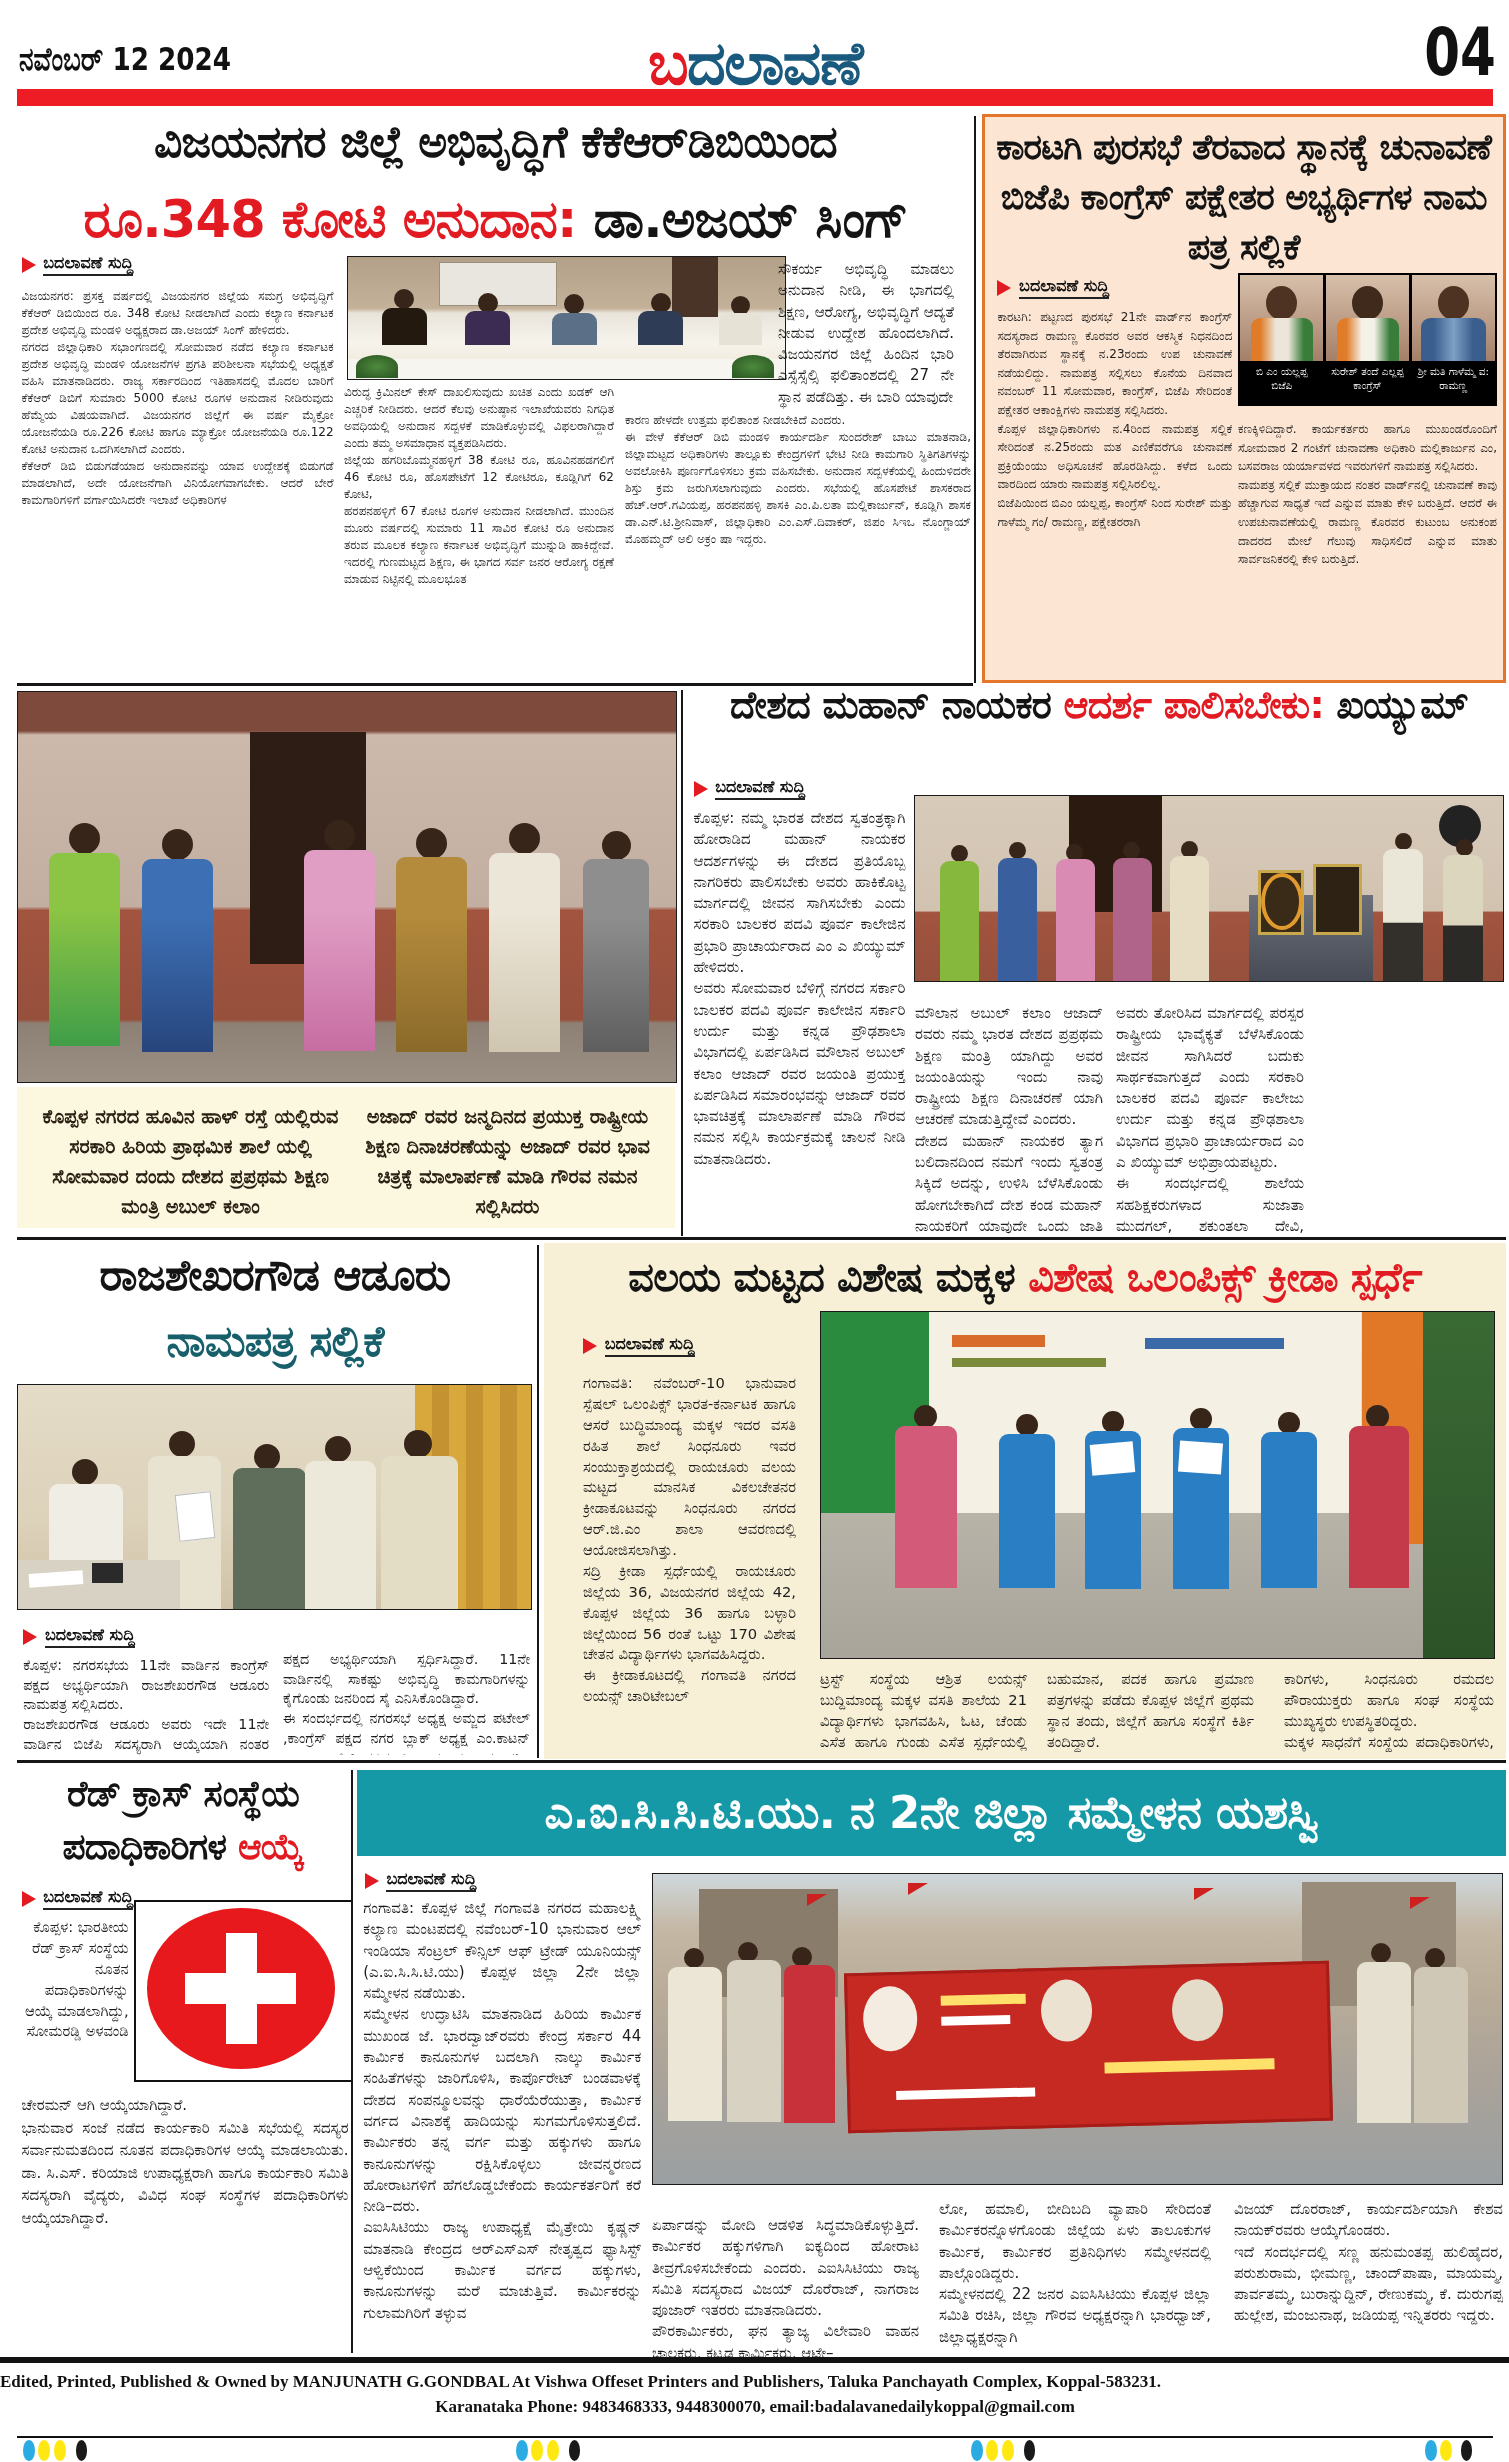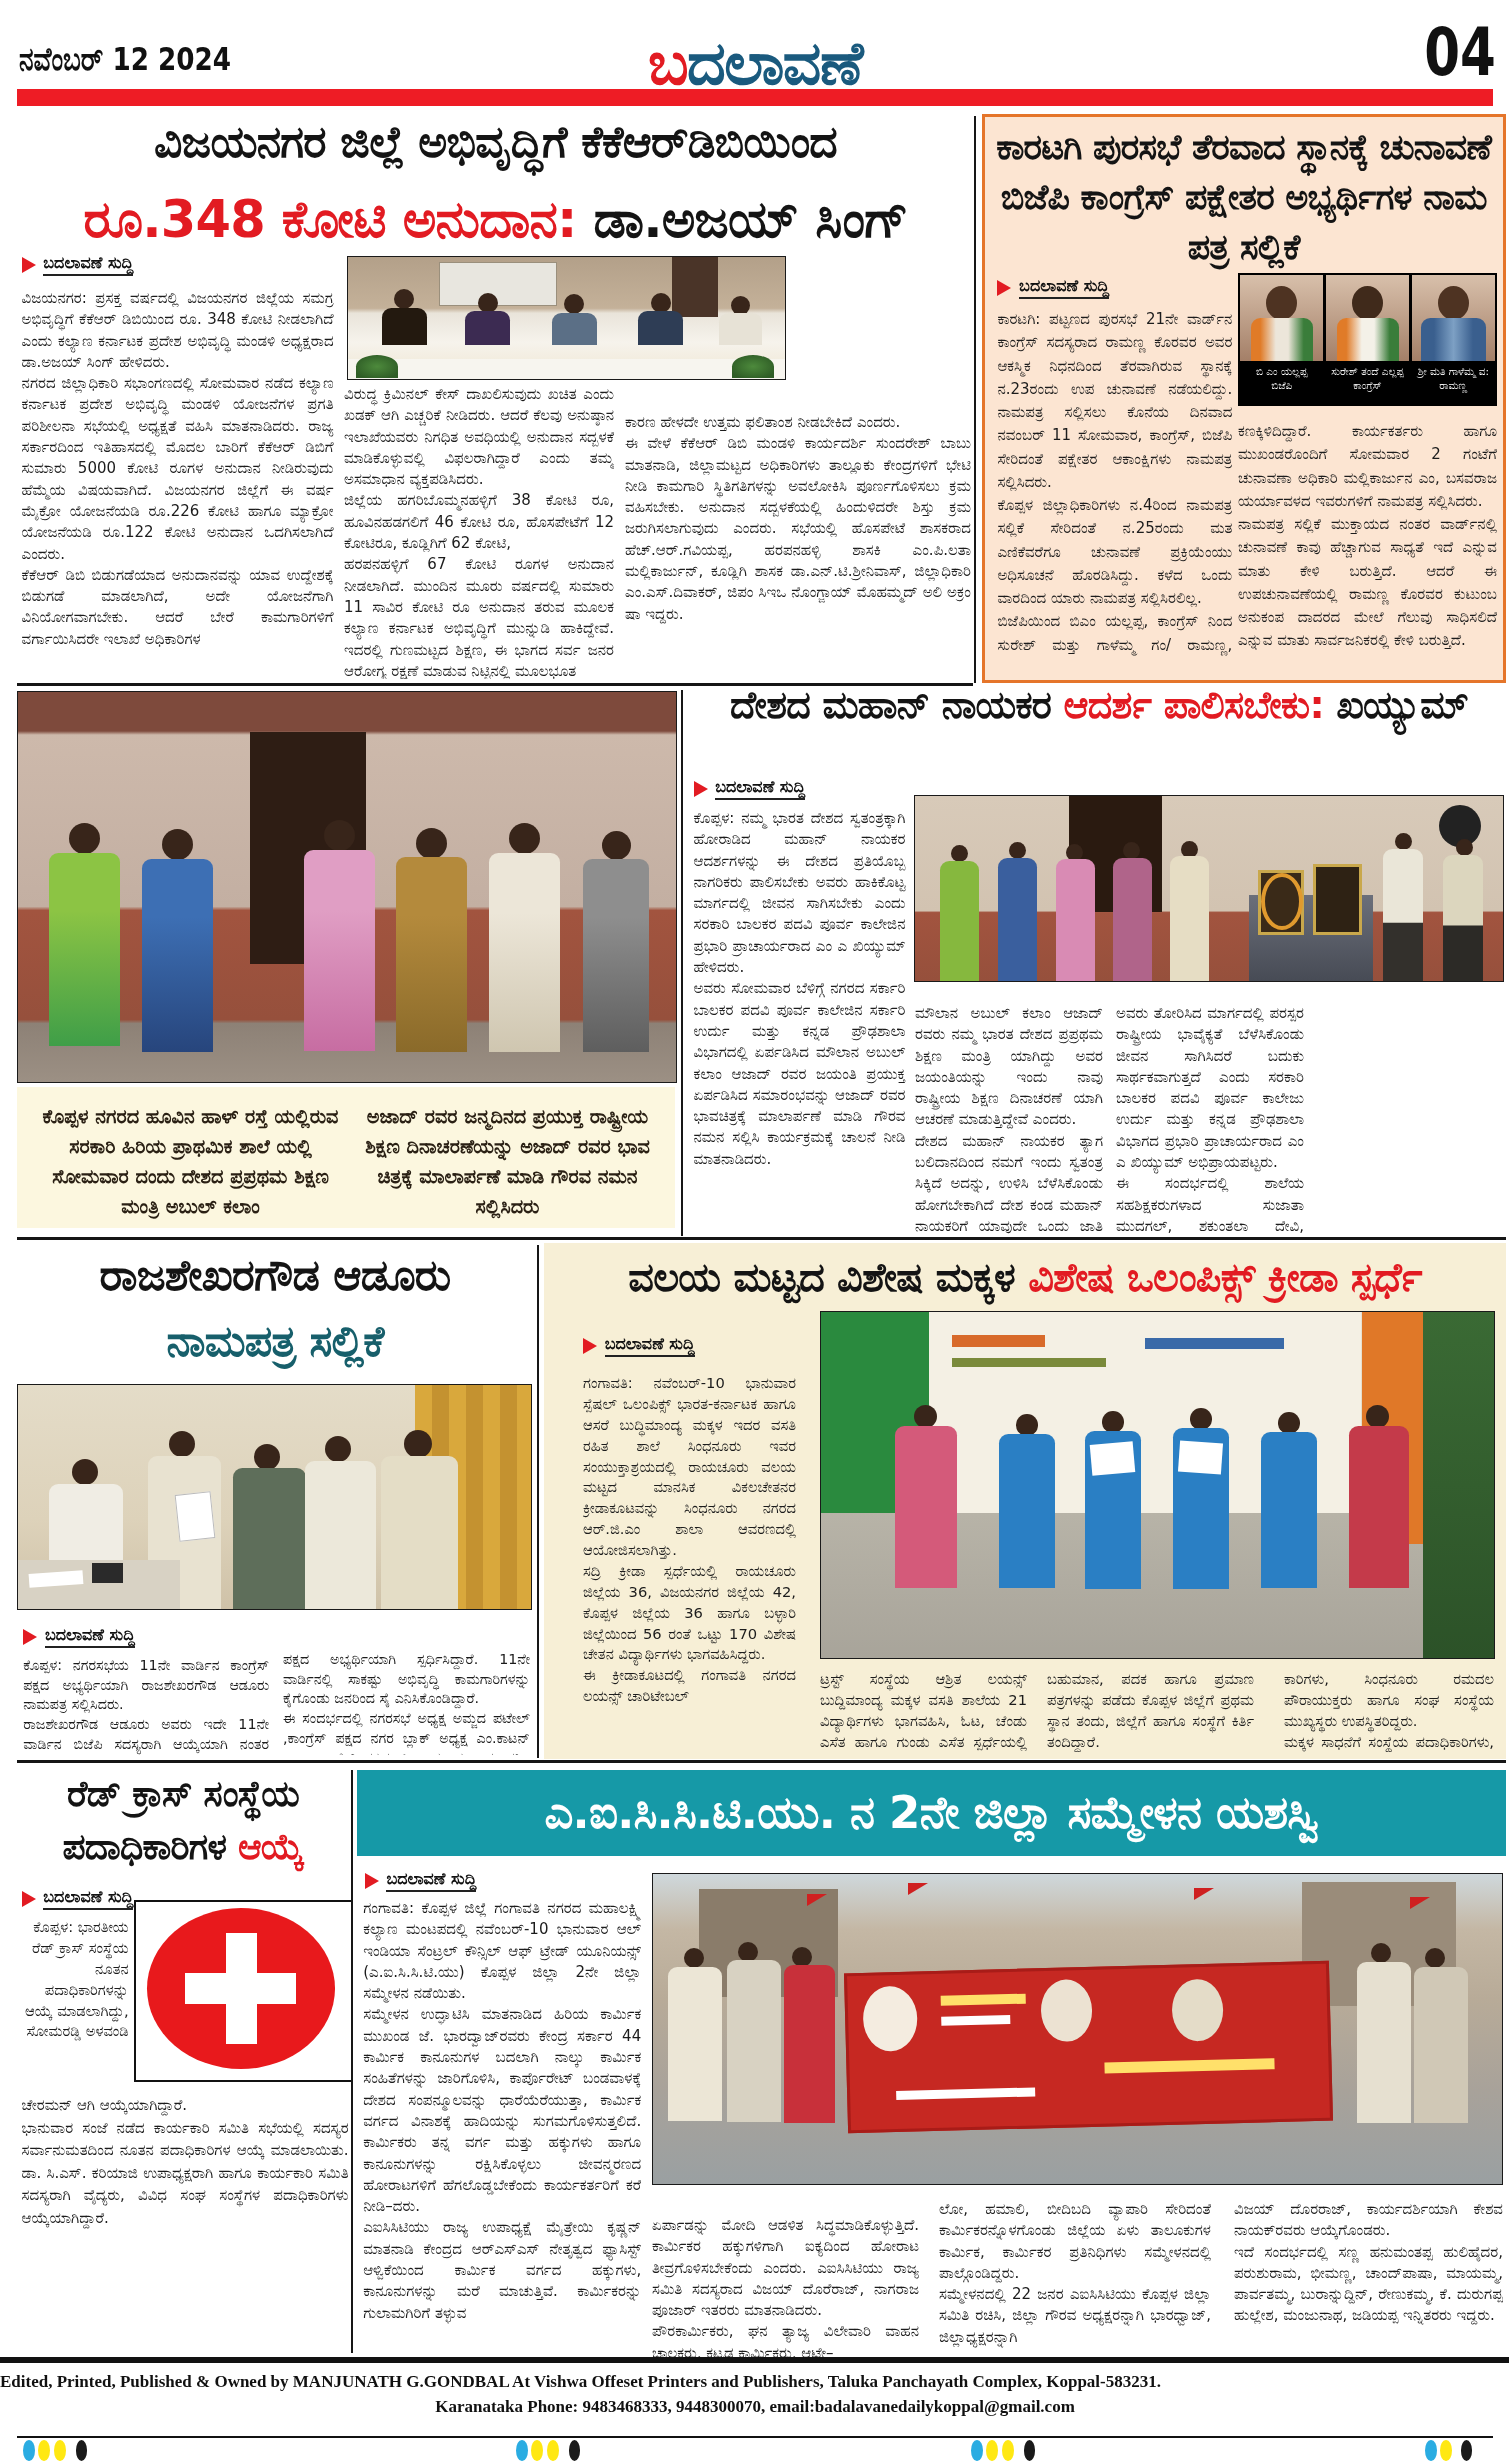--- a/index.html
+++ b/index.html
@@ -2,21 +2,21 @@
 <html style="font-size:12.4px"><head>
 <meta charset="utf-8">
 <style>
   html,body{margin:0;padding:0;background:#e9e9e9;}
   #sheet{position:relative;width:1510px;height:2462px;background:#ffffff;margin:0 auto;
          font-family:"DejaVu Sans",sans-serif;color:#151515;overflow:hidden;}
   .abs{position:absolute;}
   .hl{font-weight:bold;color:#141414;text-align:center;letter-spacing:-0.8px;}
   .red{color:#e21b22;}
   .teal{color:#175f6b;}
-  .body-text{font-size:15px;line-height:1.42;text-align:justify;color:#1c1c1c;
+  .body-text{font-size:12px;line-height:1.42;text-align:justify;color:#1c1c1c;
              white-space:pre-line;overflow:hidden;}
   .byline{display:flex;align-items:center;gap:7.7px;font-weight:bold;font-size:16px;color:#111;}
   .byline .tri{width:0;height:0;border-left:14px solid #e21b22;border-top:8.5px solid transparent;
                border-bottom:8.5px solid transparent;}
   .byline .txt{border-bottom:2.3px solid #222;padding-bottom:2.3px;}
   .photo{position:absolute;overflow:hidden;border:1.5px solid #1a1a1a;background:#9a8f80;}
   .vrule{position:absolute;width:1.5px;background:#161616;}
   .hrule{position:absolute;height:3.1px;background:#161616;}
   .cap-col{font-size:19.3px;line-height:1.55;text-align:center;color:#2a2014;font-weight:bold;}
   .cand-cell{position:relative;overflow:hidden;background:linear-gradient(180deg,#d8c0ab,#8a5f46);}
@@ -62,20 +62,21 @@
       <div class="torso" style="left:204px;top:56px;width:45px;height:32px;background:#5b6f86;"></div>
       <div class="head" style="left:303px;top:36px;width:20px;height:20px;"></div>
       <div class="torso" style="left:290px;top:54px;width:45px;height:34px;background:#2e3d55;"></div>
       <div class="head" style="left:383px;top:39px;width:19.3px;height:19.3px;"></div>
       <div class="torso" style="left:371px;top:56px;width:43px;height:32px;background:#e7e2d6;"></div>
       <div class="abs" style="left:0;bottom:0;width:100%;height:20px;background:#f7f5ef;"></div>
       <div class="abs" style="left:7.7px;bottom:1.5px;width:42px;height:23px;background:radial-gradient(ellipse at center,#4d8a3c 0%,#2f5d26 80%);border-radius:50% 50% 0 0;"></div>
       <div class="abs" style="right:10.8px;bottom:1.5px;width:42px;height:23px;background:radial-gradient(ellipse at center,#4d8a3c 0%,#2f5d26 80%);border-radius:50% 50% 0 0;"></div>
     </div>
 
+    <div class="body-text" style="position:absolute;left:761px;top:147px;width:176px;height:255px;font-size:15px;">ಸೌಕರ್ಯ ಅಭಿವೃದ್ಧಿ ಮಾಡಲು ಅನುದಾನ ನೀಡಿ, ಈ ಭಾಗದಲ್ಲಿ ಶಿಕ್ಷಣ, ಆರೋಗ್ಯ, ಅಭಿವೃದ್ಧಿಗೆ ಆದ್ಯತೆ ನೀಡುವ ಉದ್ದೇಶ ಹೊಂದಲಾಗಿದೆ. ವಿಜಯನಗರ ಜಿಲ್ಲೆ ಹಿಂದಿನ ಭಾರಿ ಎಸ್ಸೆಸ್ಸೆಲ್ಸಿ ಫಲಿತಾಂಶದಲ್ಲಿ 27 ನೇ ಸ್ಥಾನ ಪಡೆದಿತ್ತು. ಈ ಬಾರಿ ಯಾವುದೇ</div>
     <div class="body-text" style="position:absolute;left:327px;top:272px;width:270px;height:295px;">ವಿರುದ್ಧ ಕ್ರಿಮಿನಲ್ ಕೇಸ್ ದಾಖಲಿಸುವುದು ಖಚಿತ ಎಂದು ಖಡಕ್ ಆಗಿ ಎಚ್ಚರಿಕೆ ನೀಡಿದರು. ಆದರೆ ಕೆಲವು ಅನುಷ್ಠಾನ ಇಲಾಖೆಯವರು ನಿಗಧಿತ ಅವಧಿಯಲ್ಲಿ ಅನುದಾನ ಸದ್ಬಳಕೆ ಮಾಡಿಕೊಳ್ಳುವಲ್ಲಿ ವಿಫಲರಾಗಿದ್ದಾರೆ ಎಂದು ತಮ್ಮ ಅಸಮಾಧಾನ ವ್ಯಕ್ತಪಡಿಸಿದರು.
 ಜಿಲ್ಲೆಯ ಹಗರಿಬೊಮ್ಮನಹಳ್ಳಿಗೆ 38 ಕೋಟಿ ರೂ, ಹೂವಿನಹಡಗಲಿಗೆ 46 ಕೋಟಿ ರೂ, ಹೊಸಪೇಟೆಗೆ 12 ಕೋಟಿರೂ, ಕೂಡ್ಲಿಗಿಗೆ 62 ಕೋಟಿ,
 ಹರಪನಹಳ್ಳಿಗೆ 67 ಕೋಟಿ ರೂಗಳ ಅನುದಾನ ನೀಡಲಾಗಿದೆ. ಮುಂದಿನ ಮೂರು ವರ್ಷದಲ್ಲಿ ಸುಮಾರು 11 ಸಾವಿರ ಕೋಟಿ ರೂ ಅನುದಾನ ತರುವ ಮೂಲಕ ಕಲ್ಯಾಣ ಕರ್ನಾಟಕ ಅಭಿವೃದ್ಧಿಗೆ ಮುನ್ನುಡಿ ಹಾಕಿದ್ದೇವೆ. ಇದರಲ್ಲಿ ಗುಣಮಟ್ಟದ ಶಿಕ್ಷಣ, ಈ ಭಾಗದ ಸರ್ವ ಜನರ ಆರೋಗ್ಯ ರಕ್ಷಣೆ ಮಾಡುವ ನಿಟ್ಟಿನಲ್ಲಿ ಮೂಲಭೂತ</div>
     <div class="body-text" style="position:absolute;left:608px;top:300px;width:346px;height:269px;">ಕಾರಣ ಹೇಳದೇ ಉತ್ತಮ ಫಲಿತಾಂಶ ನೀಡಬೇಕಿದೆ ಎಂದರು.
 ಈ ವೇಳೆ ಕೆಕೆಆರ್ ಡಿಬಿ ಮಂಡಳಿ ಕಾರ್ಯದರ್ಶಿ ಸುಂದರೇಶ್ ಬಾಬು ಮಾತನಾಡಿ, ಜಿಲ್ಲಾಮಟ್ಟದ ಅಧಿಕಾರಿಗಳು ತಾಲ್ಲೂಕು ಕೇಂದ್ರಗಳಿಗೆ ಭೇಟಿ ನೀಡಿ ಕಾಮಗಾರಿ ಸ್ಥಿತಿಗತಿಗಳನ್ನು ಅವಲೋಕಿಸಿ ಪೂರ್ಣಗೊಳಿಸಲು ಕ್ರಮ ವಹಿಸಬೇಕು. ಅನುದಾನ ಸದ್ಬಳಕೆಯಲ್ಲಿ ಹಿಂದುಳಿದರೇ ಶಿಸ್ತು ಕ್ರಮ ಜರುಗಿಸಲಾಗುವುದು ಎಂದರು. ಸಭೆಯಲ್ಲಿ ಹೊಸಪೇಟೆ ಶಾಸಕರಾದ ಹೆಚ್.ಆರ್.ಗವಿಯಪ್ಪ, ಹರಪನಹಳ್ಳಿ ಶಾಸಕಿ ಎಂ.ಪಿ.ಲತಾ ಮಲ್ಲಿಕಾರ್ಜುನ್, ಕೂಡ್ಲಿಗಿ ಶಾಸಕ ಡಾ.ಎನ್.ಟಿ.ಶ್ರೀನಿವಾಸ್, ಜಿಲ್ಲಾಧಿಕಾರಿ ಎಂ.ಎಸ್.ದಿವಾಕರ್, ಜಿಪಂ ಸಿಇಒ ನೊಂಗ್ಜಾಯ್ ಮೊಹಮ್ಮದ್ ಅಲಿ ಅಕ್ರಂ ಷಾ ಇದ್ದರು.</div>
   </div>
 
   <div class="hrule" style="left:17px;top:683px;width:956px;"></div>
   <div class="vrule" style="left:974px;top:116px;height:567px;"></div>
 

